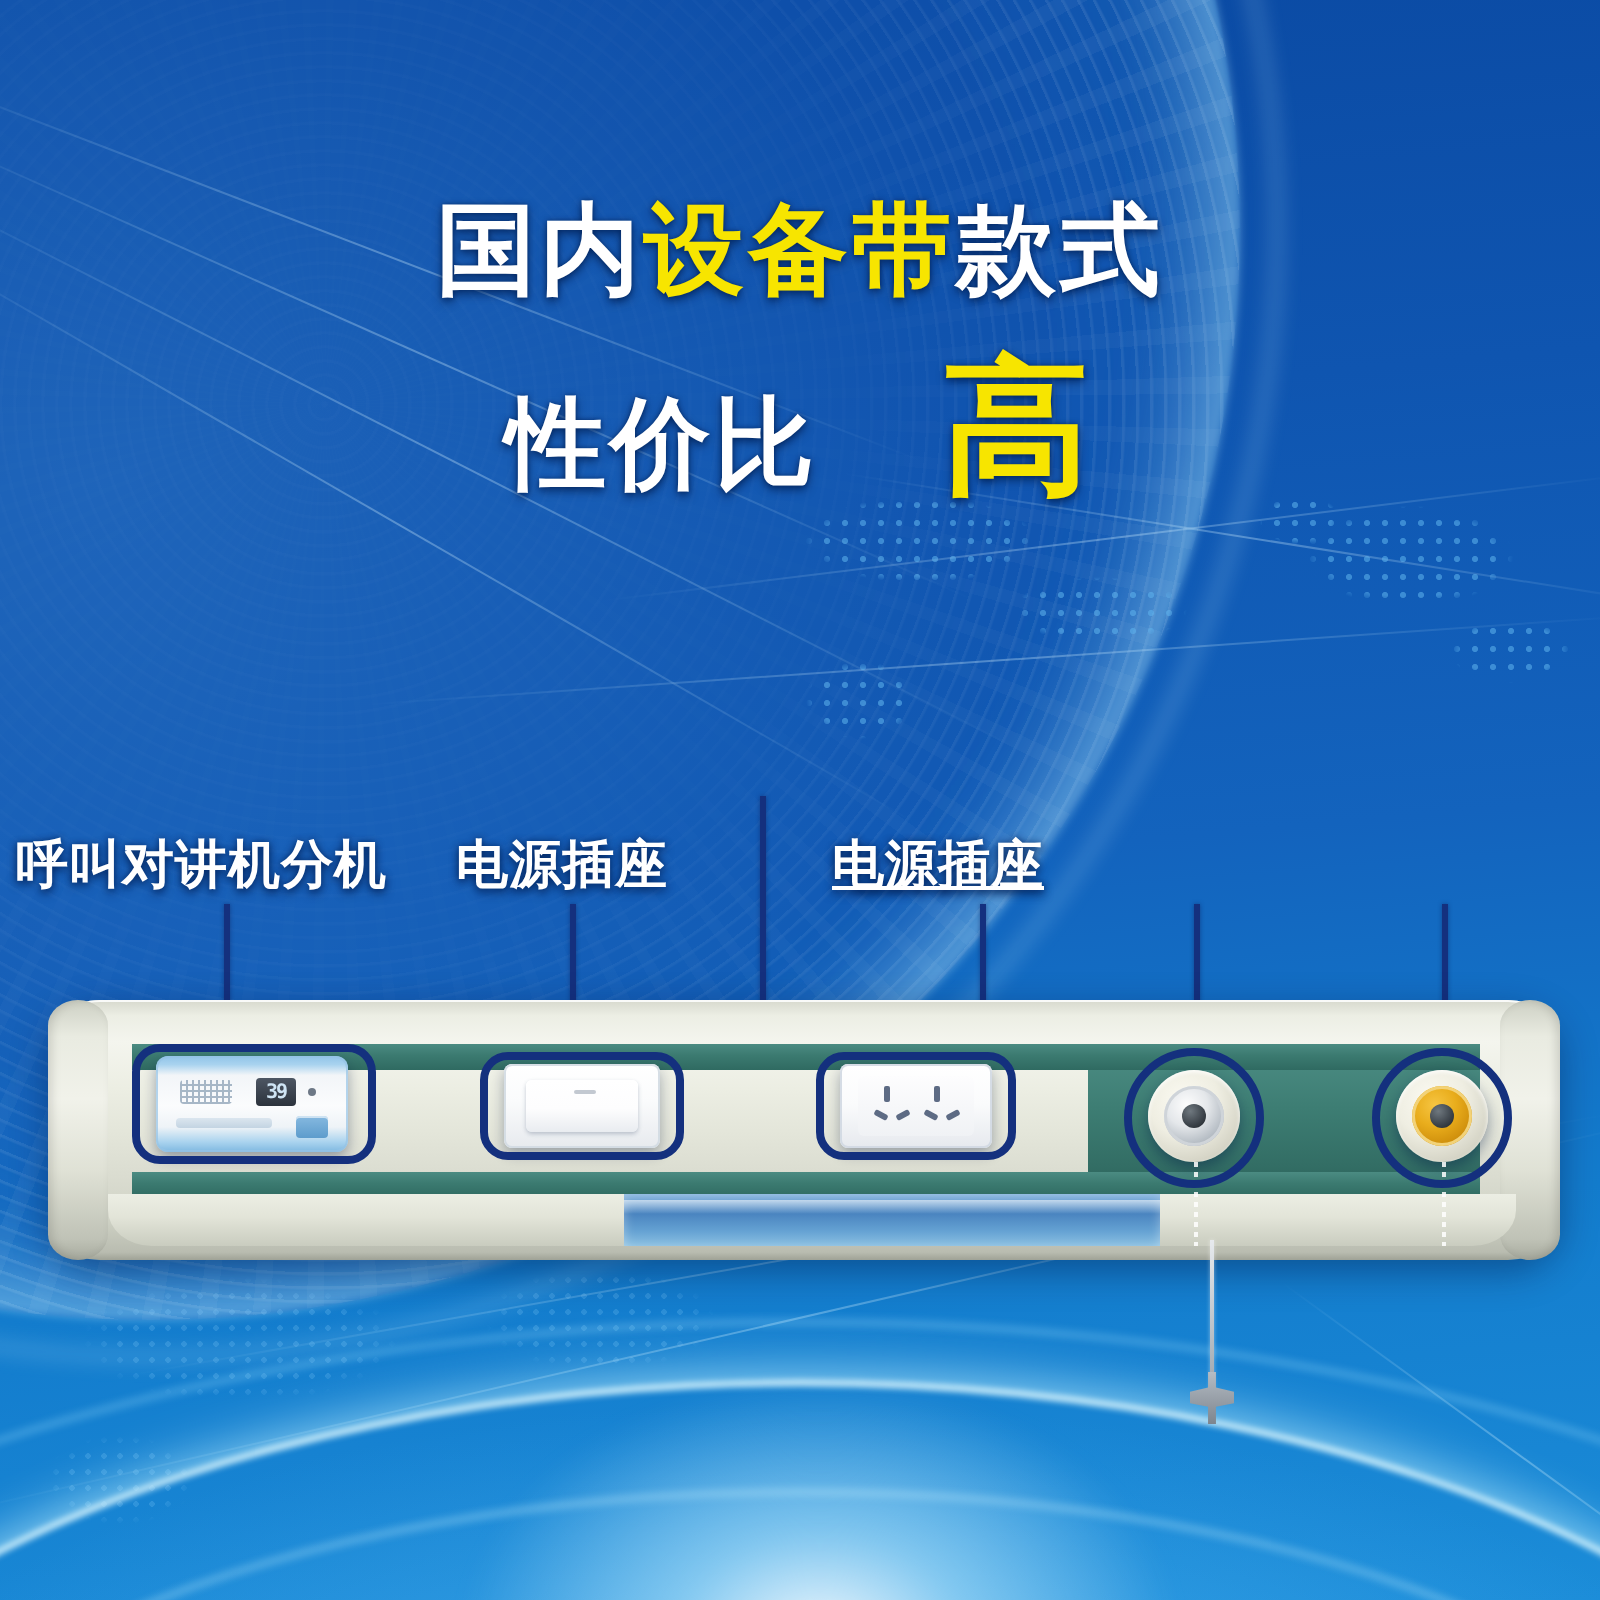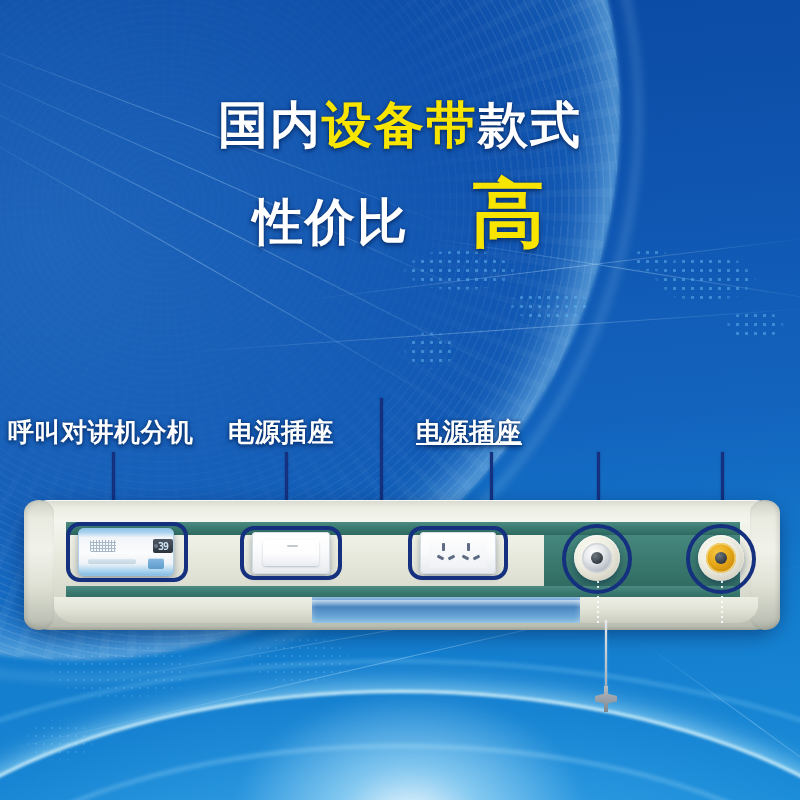--- a/index.html
+++ b/index.html
@@ -247,21 +247,20 @@
     opacity:.8; border-radius:2px;
   }
   .ic-screen {
     position:absolute; left:50px; top:11px; width:20px; height:14px;
     background:linear-gradient(180deg,#4d5663,#2c333d);
     border-radius:2px;
     color:#cfe4f4; font-size:10px; font-weight:bold;
     display:flex; align-items:center; justify-content:center;
     font-family:"DejaVu Sans Mono","Liberation Mono",monospace;
     letter-spacing:-1px;
-    margin-left:25px;
   }
   .ic-led { position:absolute; left:76px; top:16px; width:4px; height:4px;
     border-radius:50%; background:#6d7886; }
   .ic-bar { position:absolute; left:10px; top:31px; width:48px; height:5px;
     background:linear-gradient(180deg,#dbe6ef,#c3d4e2); border-radius:2px; }
   .ic-btn  { position:absolute; left:70px; top:30px; width:16px; height:11px;
     background:linear-gradient(180deg,#86b9e0,#5d9ccc); border-radius:2px;
     box-shadow:inset 0 1px 0 rgba(255,255,255,.6); }
 
   

